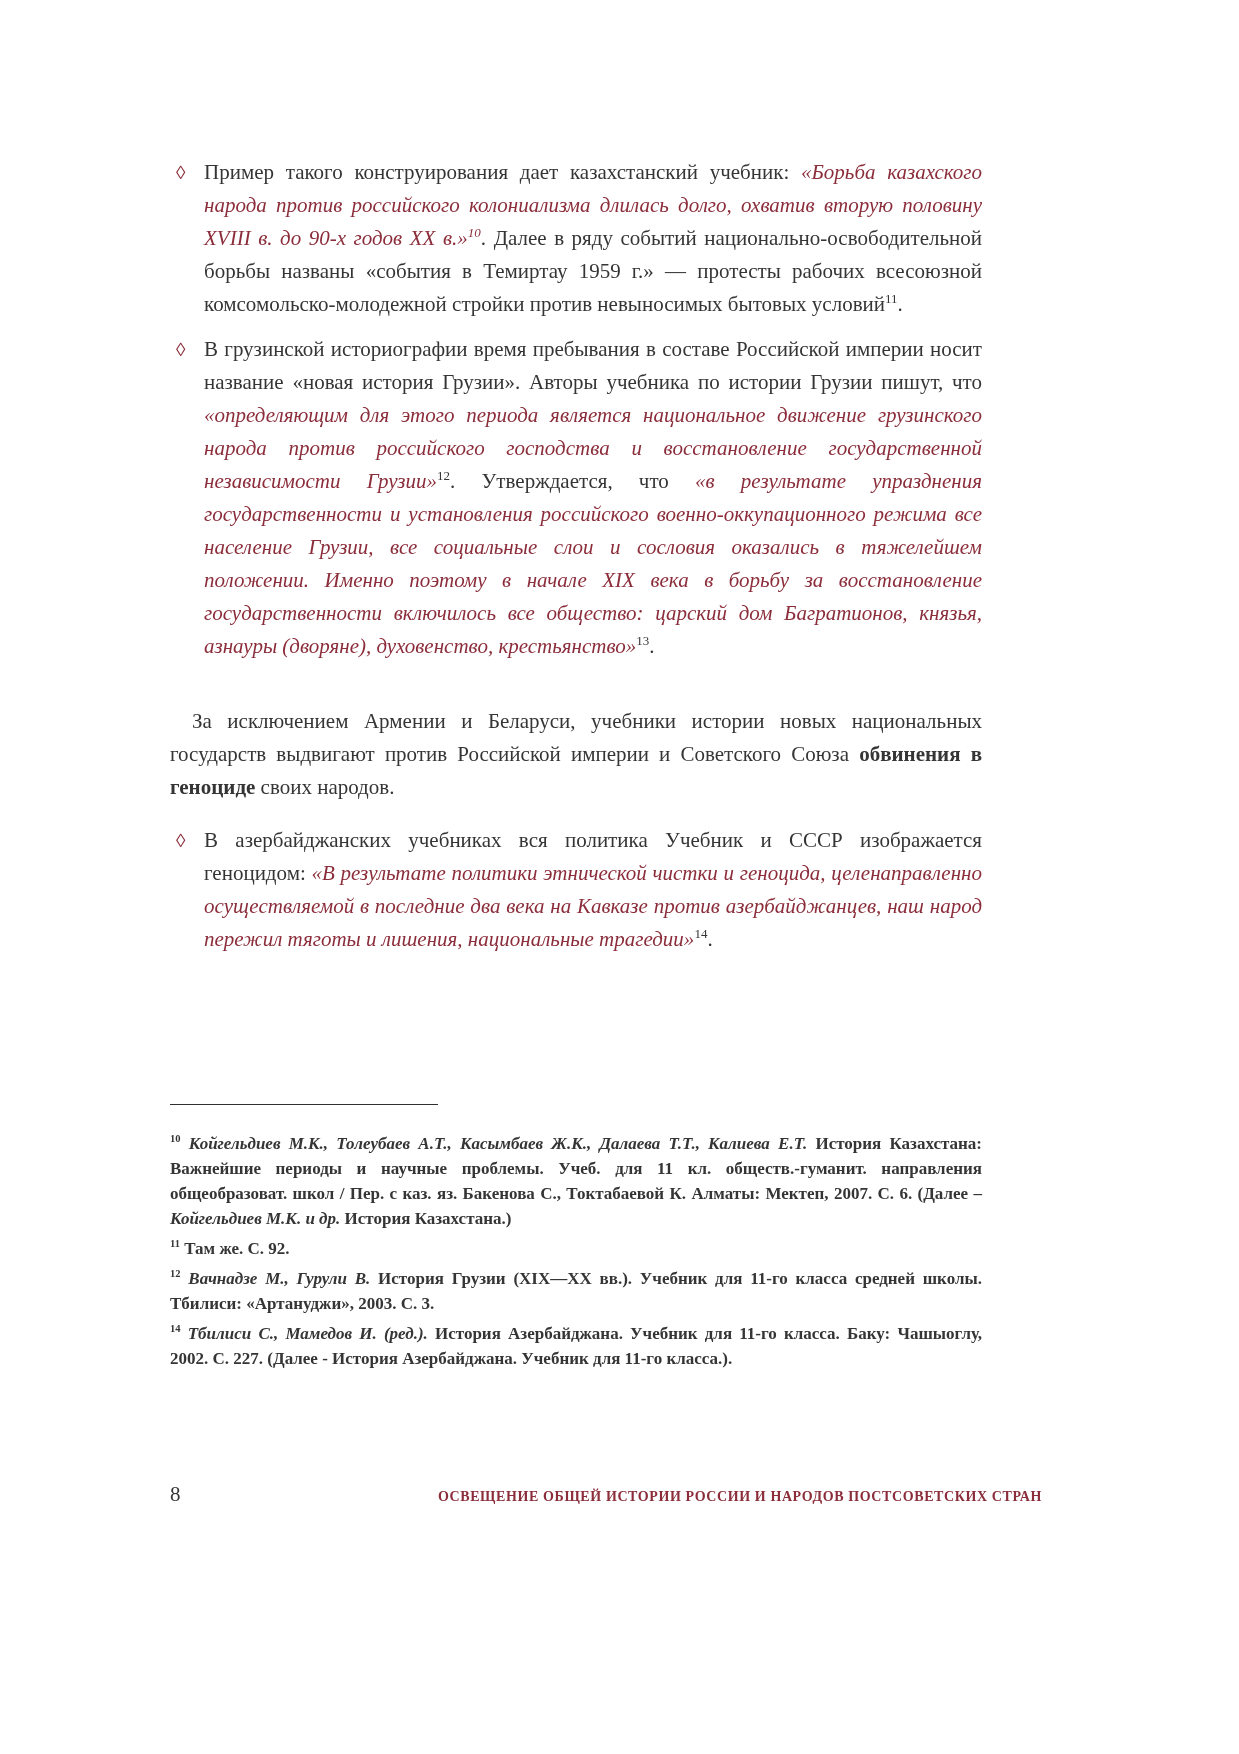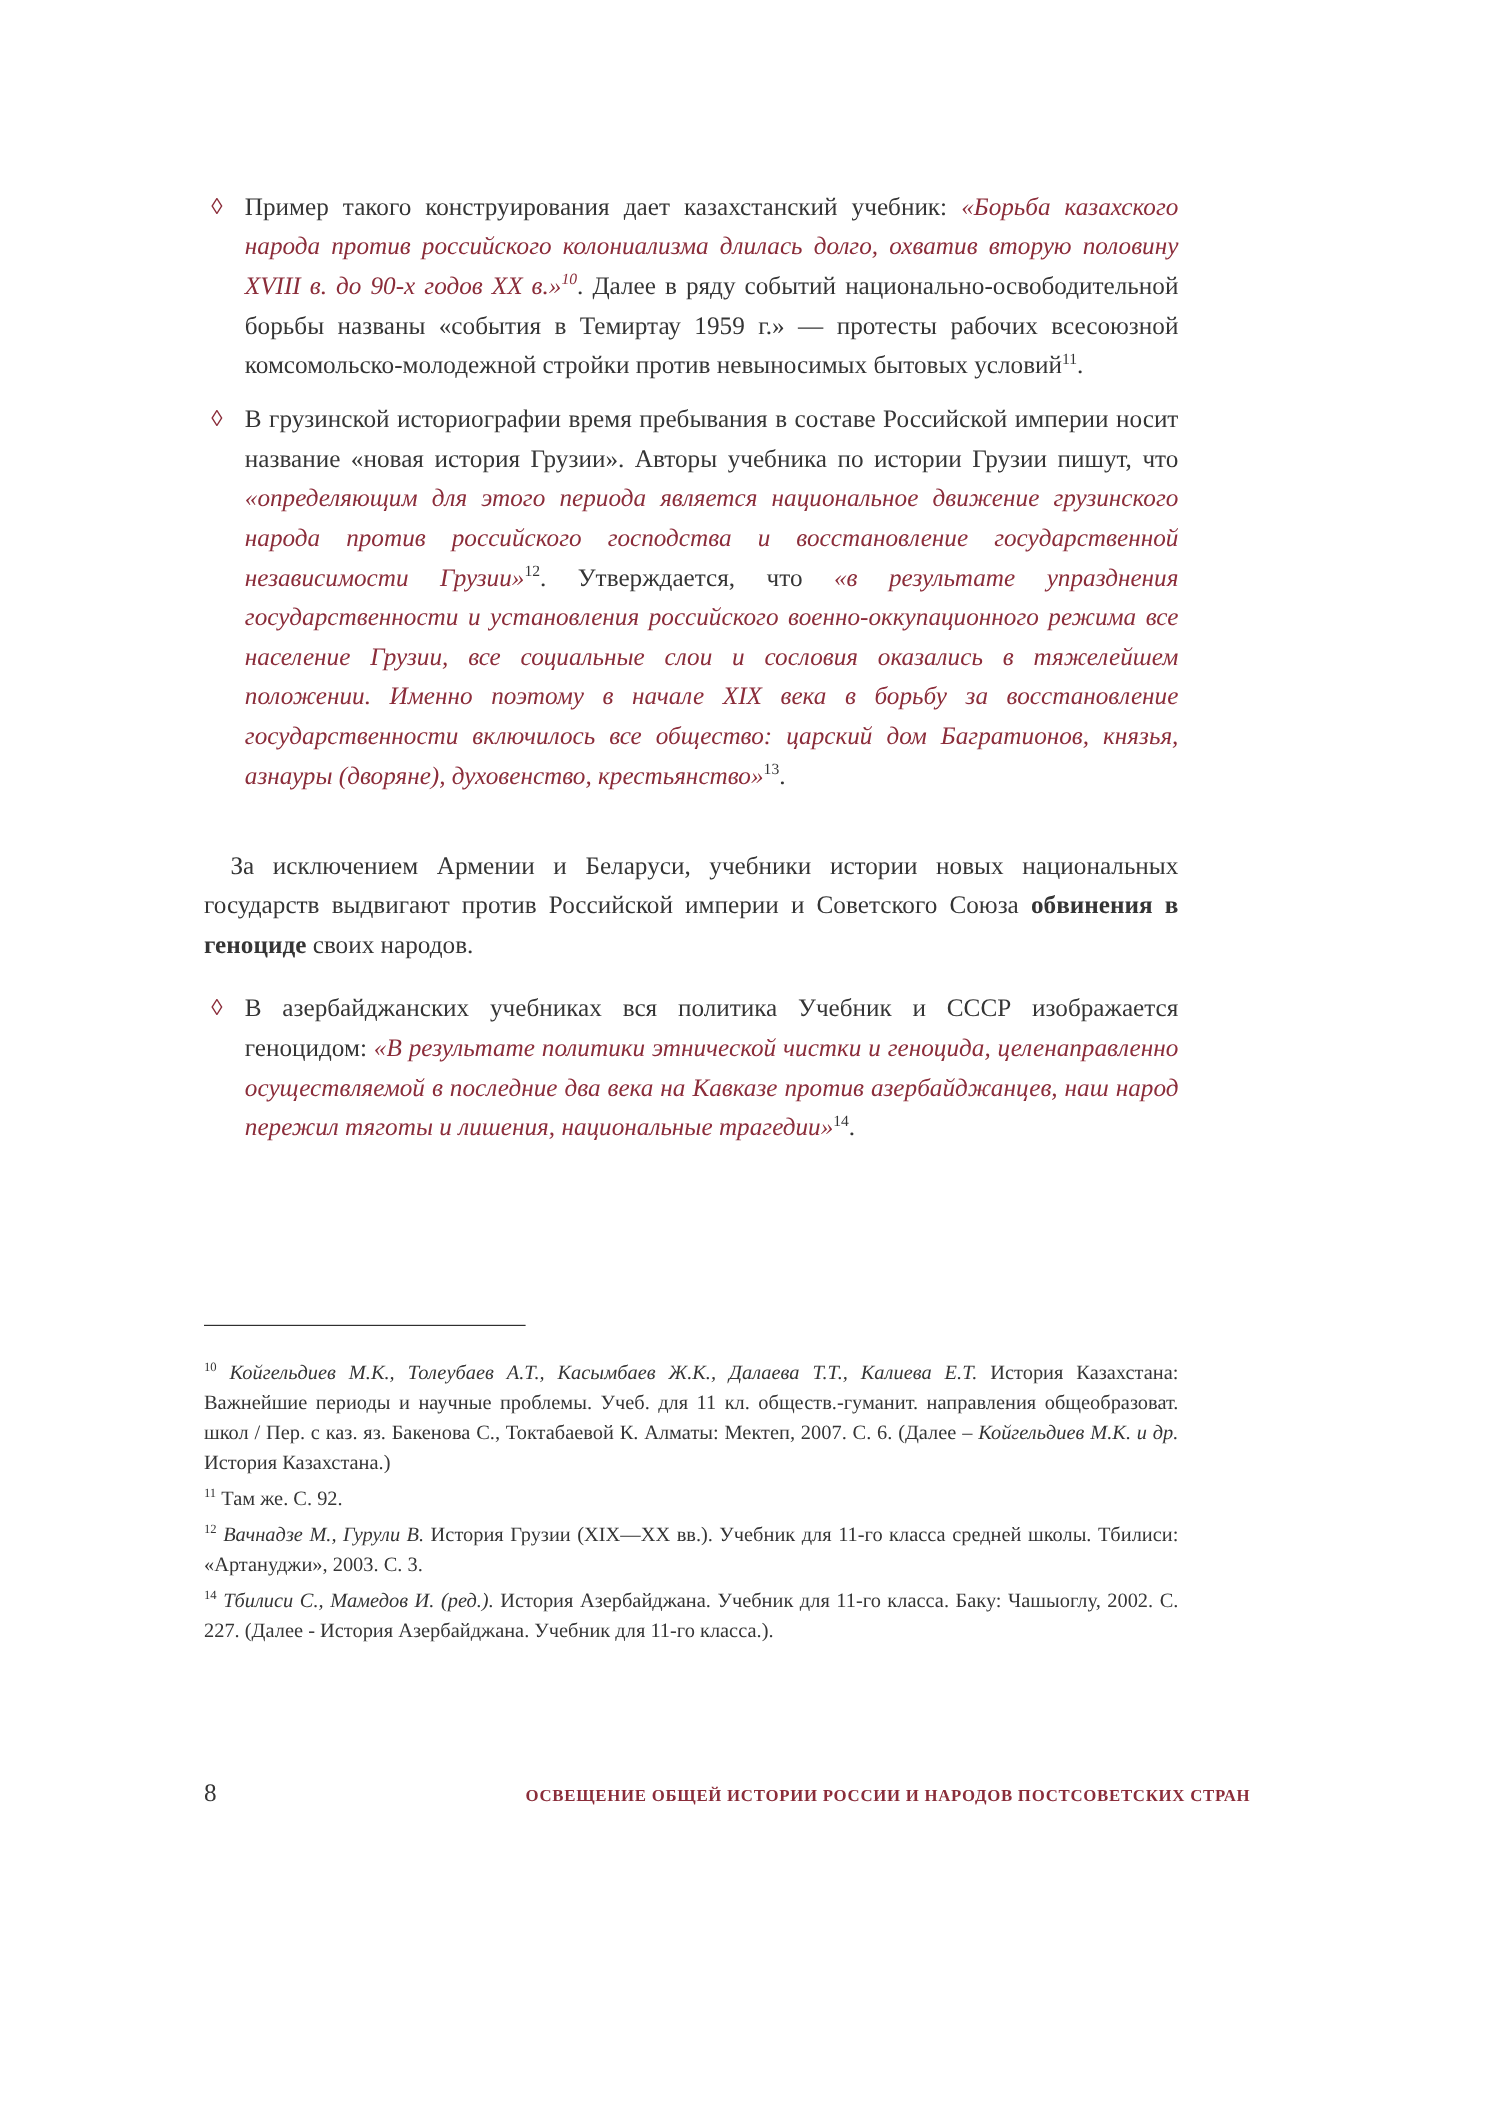--- a/index.html
+++ b/index.html
@@ -58,20 +58,21 @@
     line-height: 25px;
   }
   .fn-separator {
     width: 268px;
     border-top: 1.6px solid #2f2f2f;
     margin-bottom: 26px;
   }
   .footnote {
     text-align: justify;
     margin-bottom: 5px;
+    font-weight: bold;
   }
   .footer {
     position: absolute;
     top: 1482px;
     left: 170px;
     width: 872px;
     display: flex;
     justify-content: space-between;
     align-items: baseline;
   }

